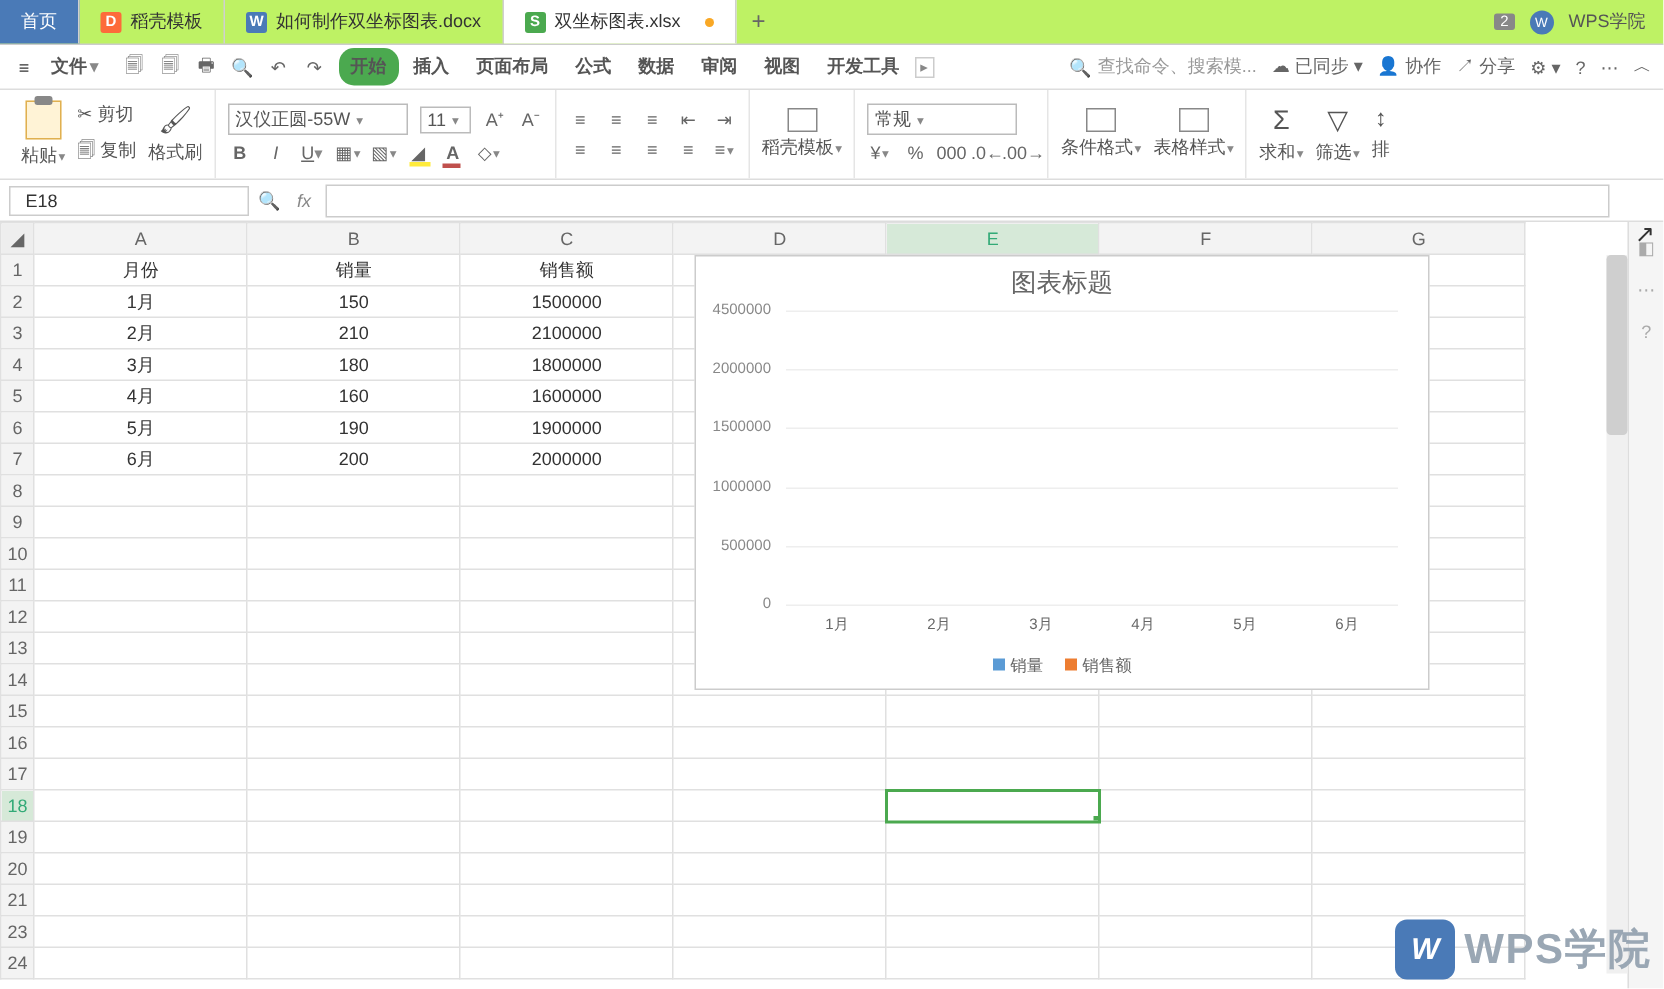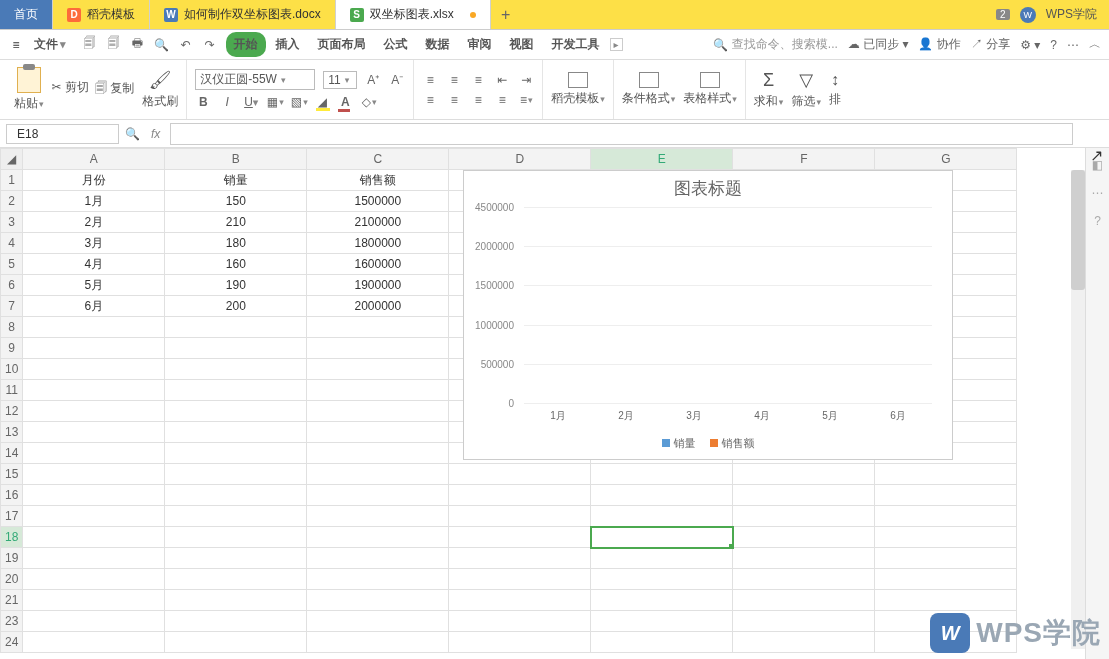--- a/index.html
+++ b/index.html
@@ -1,19 +1,19 @@
 <!DOCTYPE html>
 <html><head>
 <meta charset="utf-8">
 <style>
 * { margin:0; padding:0; box-sizing:border-box; font-family:"Microsoft YaHei",Arial,sans-serif; }
 body { background:#fff; width:1109px; height:659px; overflow:hidden; position:relative; font-size:12px; color:#333; }
 
 
-.tabbar { height:30px; background:#fde047; display:flex; align-items:stretch; border-bottom:1px solid #ccc; }
+.tabbar { height:30px; background:#bef264; display:flex; align-items:stretch; border-bottom:1px solid #ccc; }
 .tab { display:flex; align-items:center; padding:0 14px; border-right:1px solid #d0d0d0; gap:6px; cursor:pointer; white-space:nowrap; }
 .tab.home { background:#4a7ab7; color:#fff; font-weight:500; }
 .tab.active { background:#fff; }
 .tab-icon { width:14px; height:14px; display:inline-flex; align-items:center; justify-content:center; border-radius:2px; font-size:10px; color:#fff; font-weight:bold; }
 .ico-D { background:#fd6b3a; }
 .ico-W { background:#4a7ab7; }
 .ico-S { background:#4ba94f; }
 .tab-dot { width:6px; height:6px; border-radius:50%; background:#f9a825; margin-left:10px; }
 .tab-plus { width:30px; display:flex; align-items:center; justify-content:center; color:#666; font-size:16px; }
 .tabbar-right { margin-left:auto; display:flex; align-items:center; gap:10px; padding:0 12px; color:#555; }
@@ -43,21 +43,21 @@
 .ico { width:16px; height:16px; display:inline-flex; align-items:center; justify-content:center; color:#666; font-size:12px; }
 .rect-ico { width:20px; height:16px; border:1px solid #888; position:relative; }
 .tri-down::after { content:"▾"; font-size:9px; color:#888; margin-left:1px; }
 .fill-bucket { position:relative; width:14px; height:14px; }
 .fill-bucket::after { content:""; position:absolute; bottom:-2px; left:0; width:14px; height:3px; background:#ffeb3b; }
 .font-color { position:relative; font-weight:bold; }
 .font-color::after { content:""; position:absolute; bottom:-2px; left:0; width:12px; height:3px; background:#c0504d; }
 
 
 .fxrow { height:28px; display:flex; align-items:center; border-bottom:1px solid #ddd; }
-.namebox { width:113px; border:1px solid #ccc; margin:0 6px; padding:2px 28px 2px 10px; font-size:12px; color:#333; background:#fff; }
+.namebox { width:160px; border:1px solid #ccc; margin:0 6px; padding:2px 28px 2px 10px; font-size:12px; color:#333; background:#fff; }
 .fxarea { display:flex; align-items:center; gap:10px; flex:1; margin-right:36px; }
 .fxicon { color:#888; font-style:italic; }
 .fx-input { flex:1; height:22px; border:1px solid #ccc; background:#fff; }
 
 
 .gridwrap { position:absolute; top:148px; left:0; right:24px; bottom:0; overflow:hidden; }
 .grid { border-collapse:collapse; table-layout:fixed; }
 .grid th, .grid td { border:1px solid #e0e0e0; height:21px; font-size:12px; text-align:center; background:#fff; padding:0 4px; overflow:hidden; }
 .grid th { background:#f3f3f3; color:#666; font-weight:normal; }
 .grid th.corner { background:#eee; width:22px; }
@@ -161,21 +161,21 @@
   </div>
 </div>
 
 <div class="ribbon">
   <div class="grp">
     <div class="grp-row">
       <div class="grp-big">
           <div class="paste-ico"></div>
           <span class="tri-down">粘贴</span>
         </div>
-      <div style="display:flex;flex-direction:row;gap:6px">
+      <div style="display:flex;flex-direction:column;gap:6px">
         <span>✂ <span>剪切</span></span>
         <span>🗐 <span>复制</span></span>
       </div>
       <div class="grp-big">
           <span style="font-size:18px">🖌</span>
           <span>格式刷</span>
         </div>
     </div>
   </div>
   <div class="grp">
@@ -220,20 +220,32 @@
     </div>
   </div>
   <div class="grp">
     <div class="grp-big">
         <div class="rect-ico"></div>
         <span class="tri-down">稻壳模板</span>
       </div>
   </div>
   <div class="grp">
     <div class="grp-row">
+        <span class="sel" style="width:100px">常规</span>
+      </div>
+    <div class="grp-row">
+      <span class="ico tri-down">¥</span>
+      <span class="ico">%</span>
+      <span class="ico">000</span>
+      <span class="ico">.0←</span>
+      <span class="ico">.00→</span>
+    </div>
+  </div>
+  <div class="grp">
+    <div class="grp-row">
       <div class="grp-big">
           <div class="rect-ico"></div>
           <span class="tri-down">条件格式</span>
         </div>
       <div class="grp-big">
           <div class="rect-ico"></div>
           <span class="tri-down">表格样式</span>
         </div>
     </div>
   </div>

